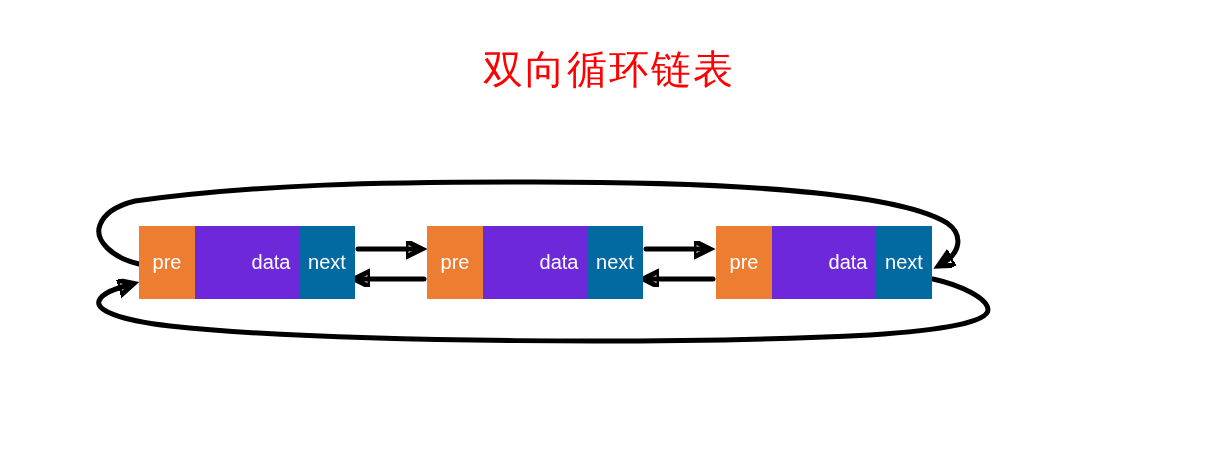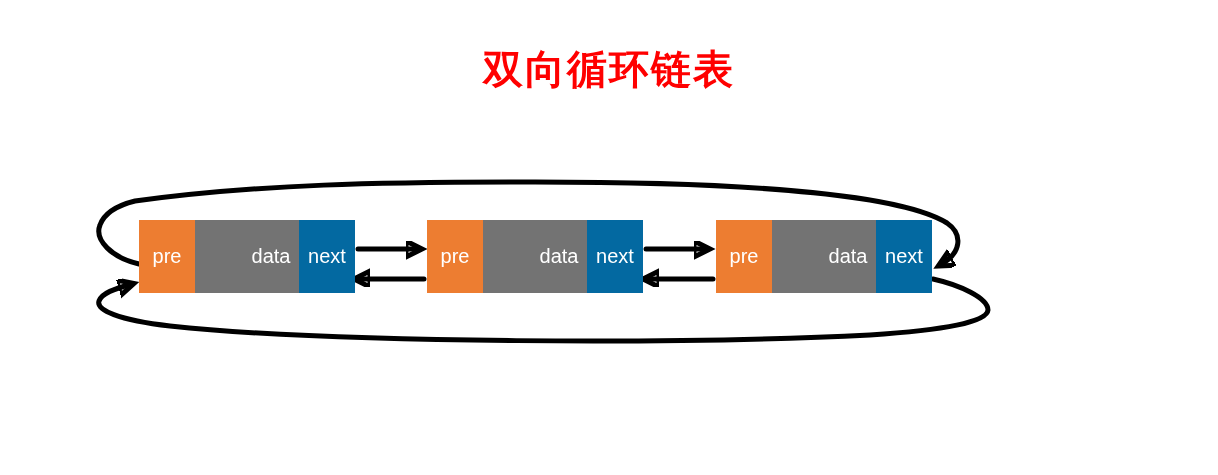--- a/index.html
+++ b/index.html
@@ -11,57 +11,57 @@
     overflow: hidden;
     font-family: "Liberation Sans", "DejaVu Sans", sans-serif;
   }
   .diagram-title {
     position: absolute;
     left: 0; top: 42px;
     width: 1218px;
     text-align: center;
     color: #ff0000;
     font-size: 40px;
-    font-weight: 700;
+    font-weight: 400;
     letter-spacing: 2px;
   }
   .arrows-layer {
     position: absolute;
     left: 0; top: 0;
     width: 1218px;
     height: 475px;
   }
   .arrows-layer path, .arrows-layer line {
     fill: none;
     stroke: #000000;
     stroke-width: 5;
     stroke-linecap: round;
   }
   .node {
     position: absolute;
-    top: 220px;
+    top: 226px;
     width: 216px;
     height: 73px;
     display: flex;
   }
   .node-1 { left: 139px; }
   .node-2 { left: 427px; }
   .node-3 { left: 716px; }
   .cell {
     width: 72px;
     height: 73px;
     display: flex;
     align-items: center;
     justify-content: center;
     color: #ffffff;
     font-size: 20px;
     font-weight: 400;
   }
   .cell-pre  { background: #ED7D31; }
-  .cell-data { background: #737373; padding-left: 48px; }
+  .cell-data { background: #6d28d9; padding-left: 48px; }
   .cell-next { background: #0369a1; }
 </style>
 </head>
 <body>
 
 <div id="canvas">
 
   <div class="diagram-title">双向循环链表</div>
 
   <svg class="arrows-layer" width="1218" height="475" viewBox="0 0 1218 475" xmlns="http://www.w3.org/2000/svg">

